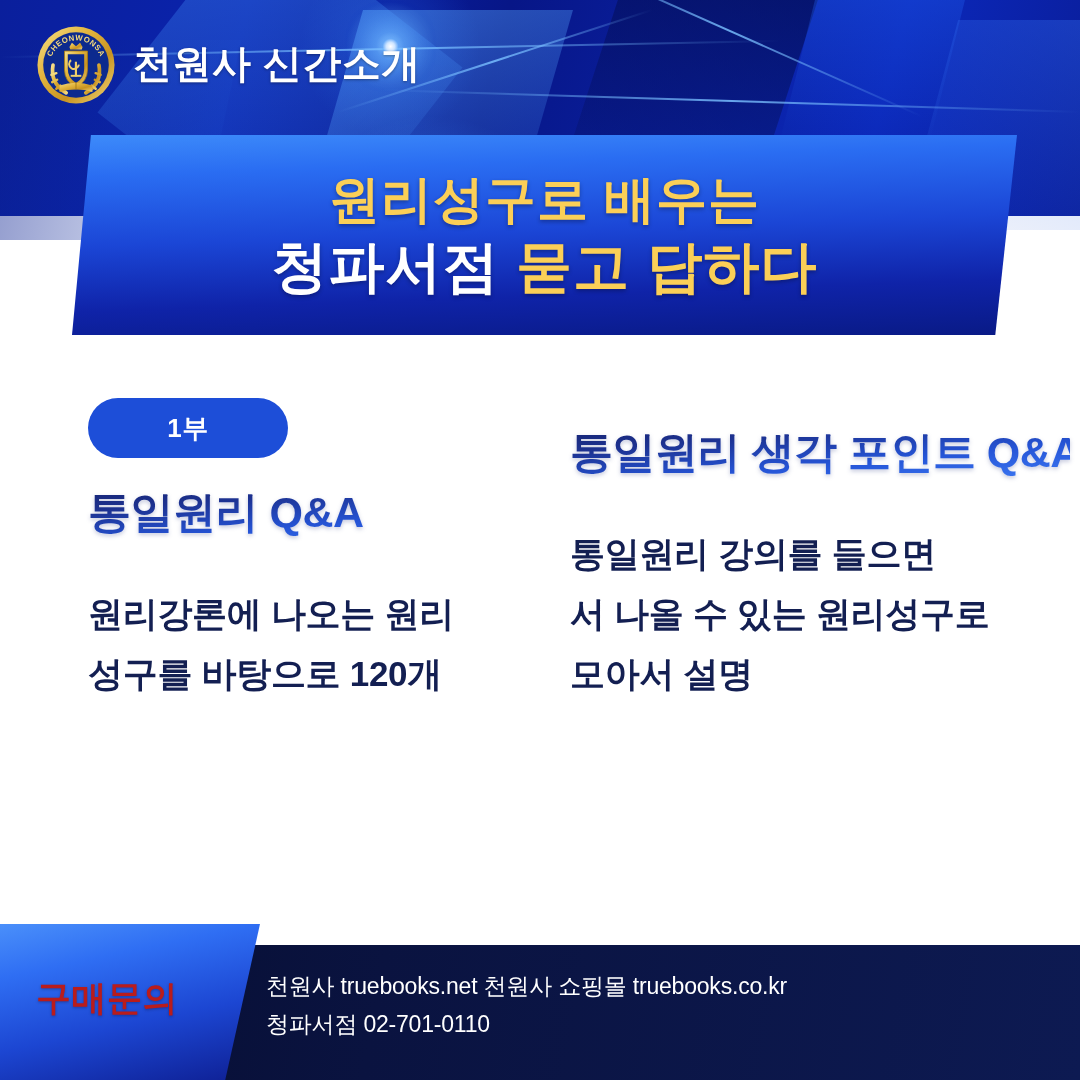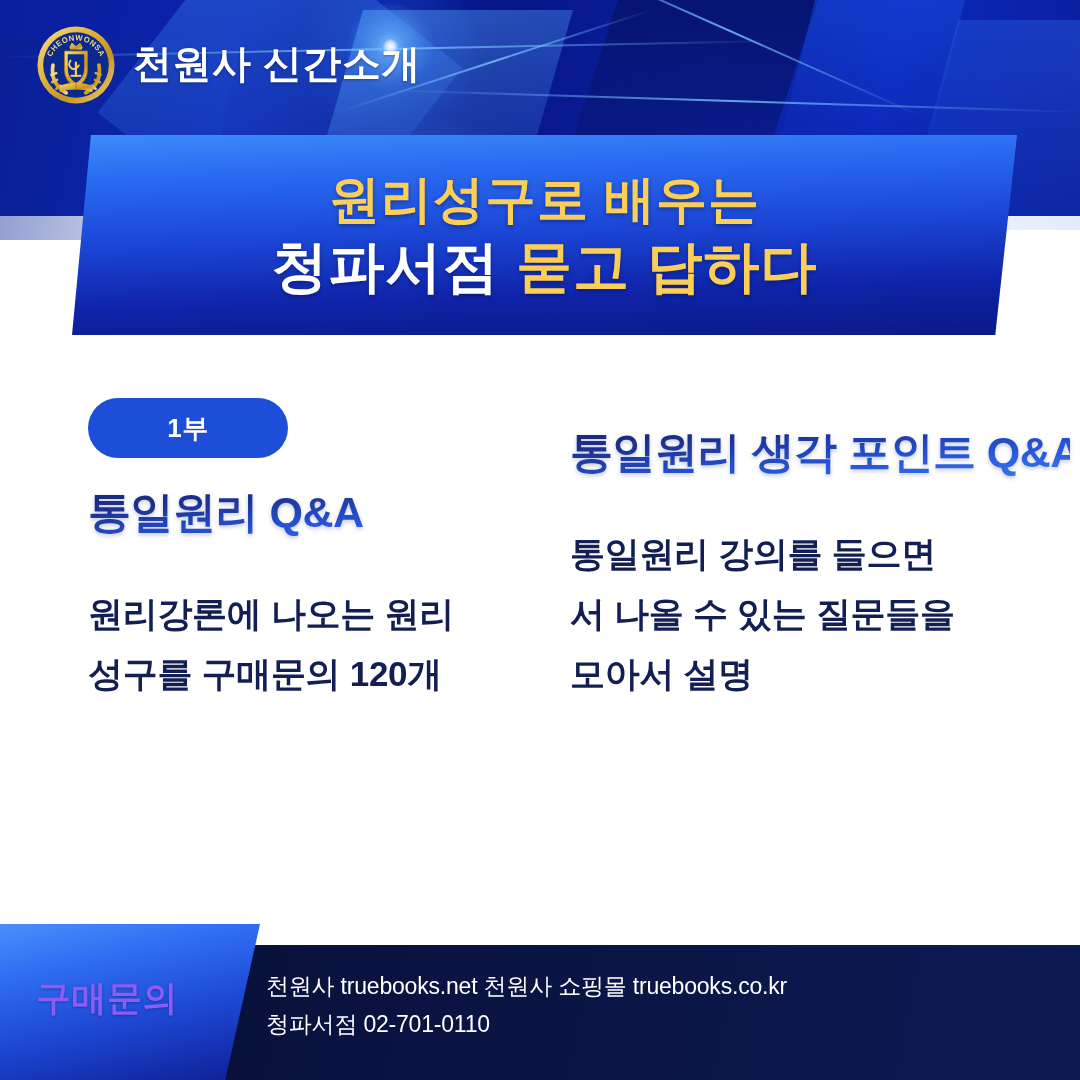--- a/index.html
+++ b/index.html
@@ -214,21 +214,21 @@
     height: 156px;
     background: linear-gradient(168deg, #4d93fb 0%, #2f6ef3 28%, #1c46d2 62%, #0e1f93 100%);
     clip-path: polygon(0% 0%, 100% 0%, 88% 100%, 0% 100%);
   }
   .footer-label {
     position: absolute;
     left: 36px;
     top: 975px;
     font-size: 35px;
     font-weight: bold;
-    color: #8b5cf6;
+    color: #b91c1c;
     letter-spacing: 0.5px;
     text-shadow: 0 1px 3px rgba(0,0,30,0.3);
   }
   .footer-contact {
     position: absolute;
     left: 266px;
     top: 968px;
     color: #ffffff;
     font-size: 23px;
     line-height: 1.65;
@@ -299,29 +299,29 @@
       <span class="bl2-white">청파서점</span>
       <span class="bl2-gold">묻고 답하다</span>
     </div>
   </div>
 
   <div class="col col-left">
     <div class="pill">1부</div>
     <div class="col-heading">통일원리 Q&amp;A</div>
     <div class="col-body">
       <div>원리강론에 나오는 원리</div>
-      <div>성구를 구매문의 120개</div>
+      <div>성구를 바탕으로 120개</div>
     </div>
   </div>
 
   <div class="col col-right">
     <div class="col-heading">통일원리 생각 포인트 Q&amp;A</div>
     <div class="col-body">
       <div>통일원리 강의를 들으면</div>
-      <div>서 나올 수 있는 질문들을</div>
+      <div>서 나올 수 있는 원리성구로</div>
       <div>모아서 설명</div>
     </div>
   </div>
 
   <div class="footer-dark"></div>
   <div class="footer-blue"></div>
   <div class="footer-label">구매문의</div>
   <div class="footer-contact">
     <div>천원사 truebooks.net  천원사 쇼핑몰 truebooks.co.kr</div>
     <div>청파서점 02-701-0110</div>

